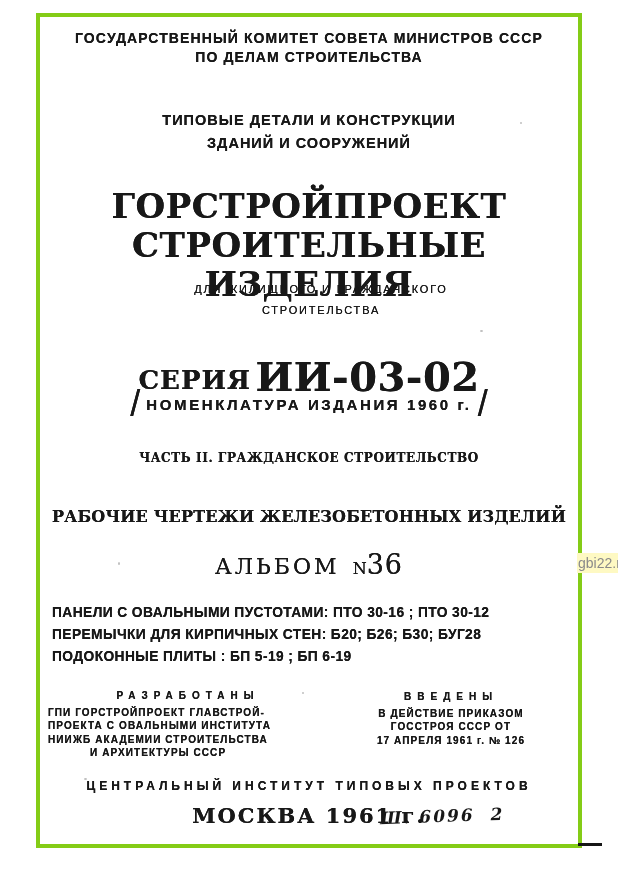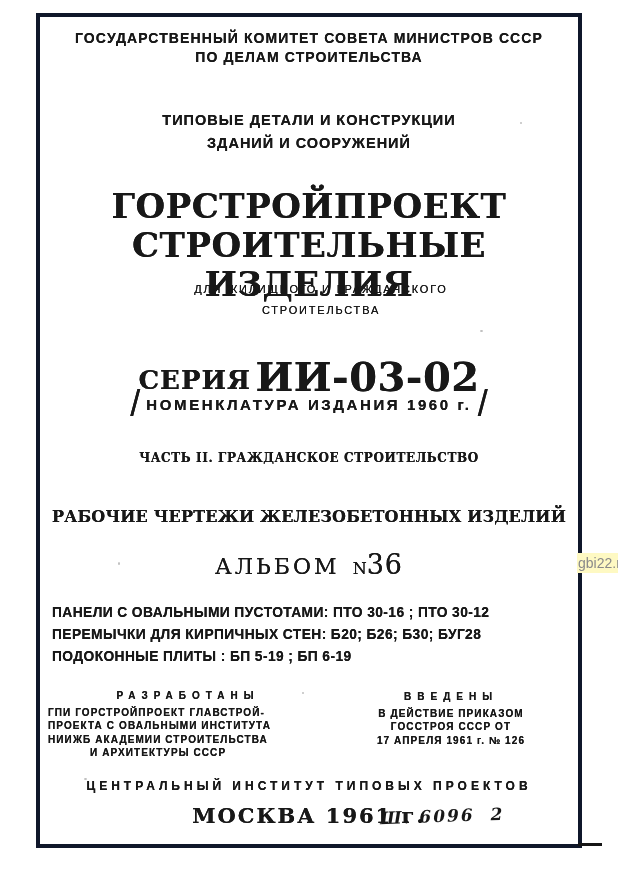--- a/index.html
+++ b/index.html
@@ -1,20 +1,20 @@
 <!DOCTYPE html>
 <html><head>
 <meta charset="utf-8">
 <style>
   html,body{margin:0;padding:0;background:#ffffff;}
   body{width:618px;height:877px;position:relative;overflow:hidden;
        font-family:"Liberation Sans",sans-serif;color:#181818;}
   .sheet{position:absolute;inset:0;}
   .frame{position:absolute;left:36px;top:13px;width:546px;height:835px;
-         border:4px solid #0f172a;box-sizing:border-box;}
+         border:4px solid #84cc16;box-sizing:border-box;}
   .frame *{text-shadow:0 0 .5px currentColor;}
   .abs{position:absolute;left:0;right:0;text-align:center;}
   .header{top:12px;font-weight:bold;font-size:14px;letter-spacing:1.1px;line-height:19px;}
   .typ{top:92px;font-weight:bold;font-size:14.5px;letter-spacing:1px;line-height:23px;}
   .title{top:170px;font-family:"DejaVu Serif",serif;font-weight:bold;
          font-size:34px;line-height:39px;letter-spacing:.5px;}
   .subtitle{top:262px;font-weight:normal;font-size:11px;letter-spacing:1.8px;line-height:21px;padding-left:24px;}
   .series{top:336px;}
   .series .lbl{font-family:"DejaVu Serif",serif;font-weight:bold;font-size:26px;letter-spacing:1px;vertical-align:baseline;}
   .series .code{font-family:"DejaVu Serif",serif;font-weight:bold;font-size:40px;letter-spacing:.5px;vertical-align:-2px;}

